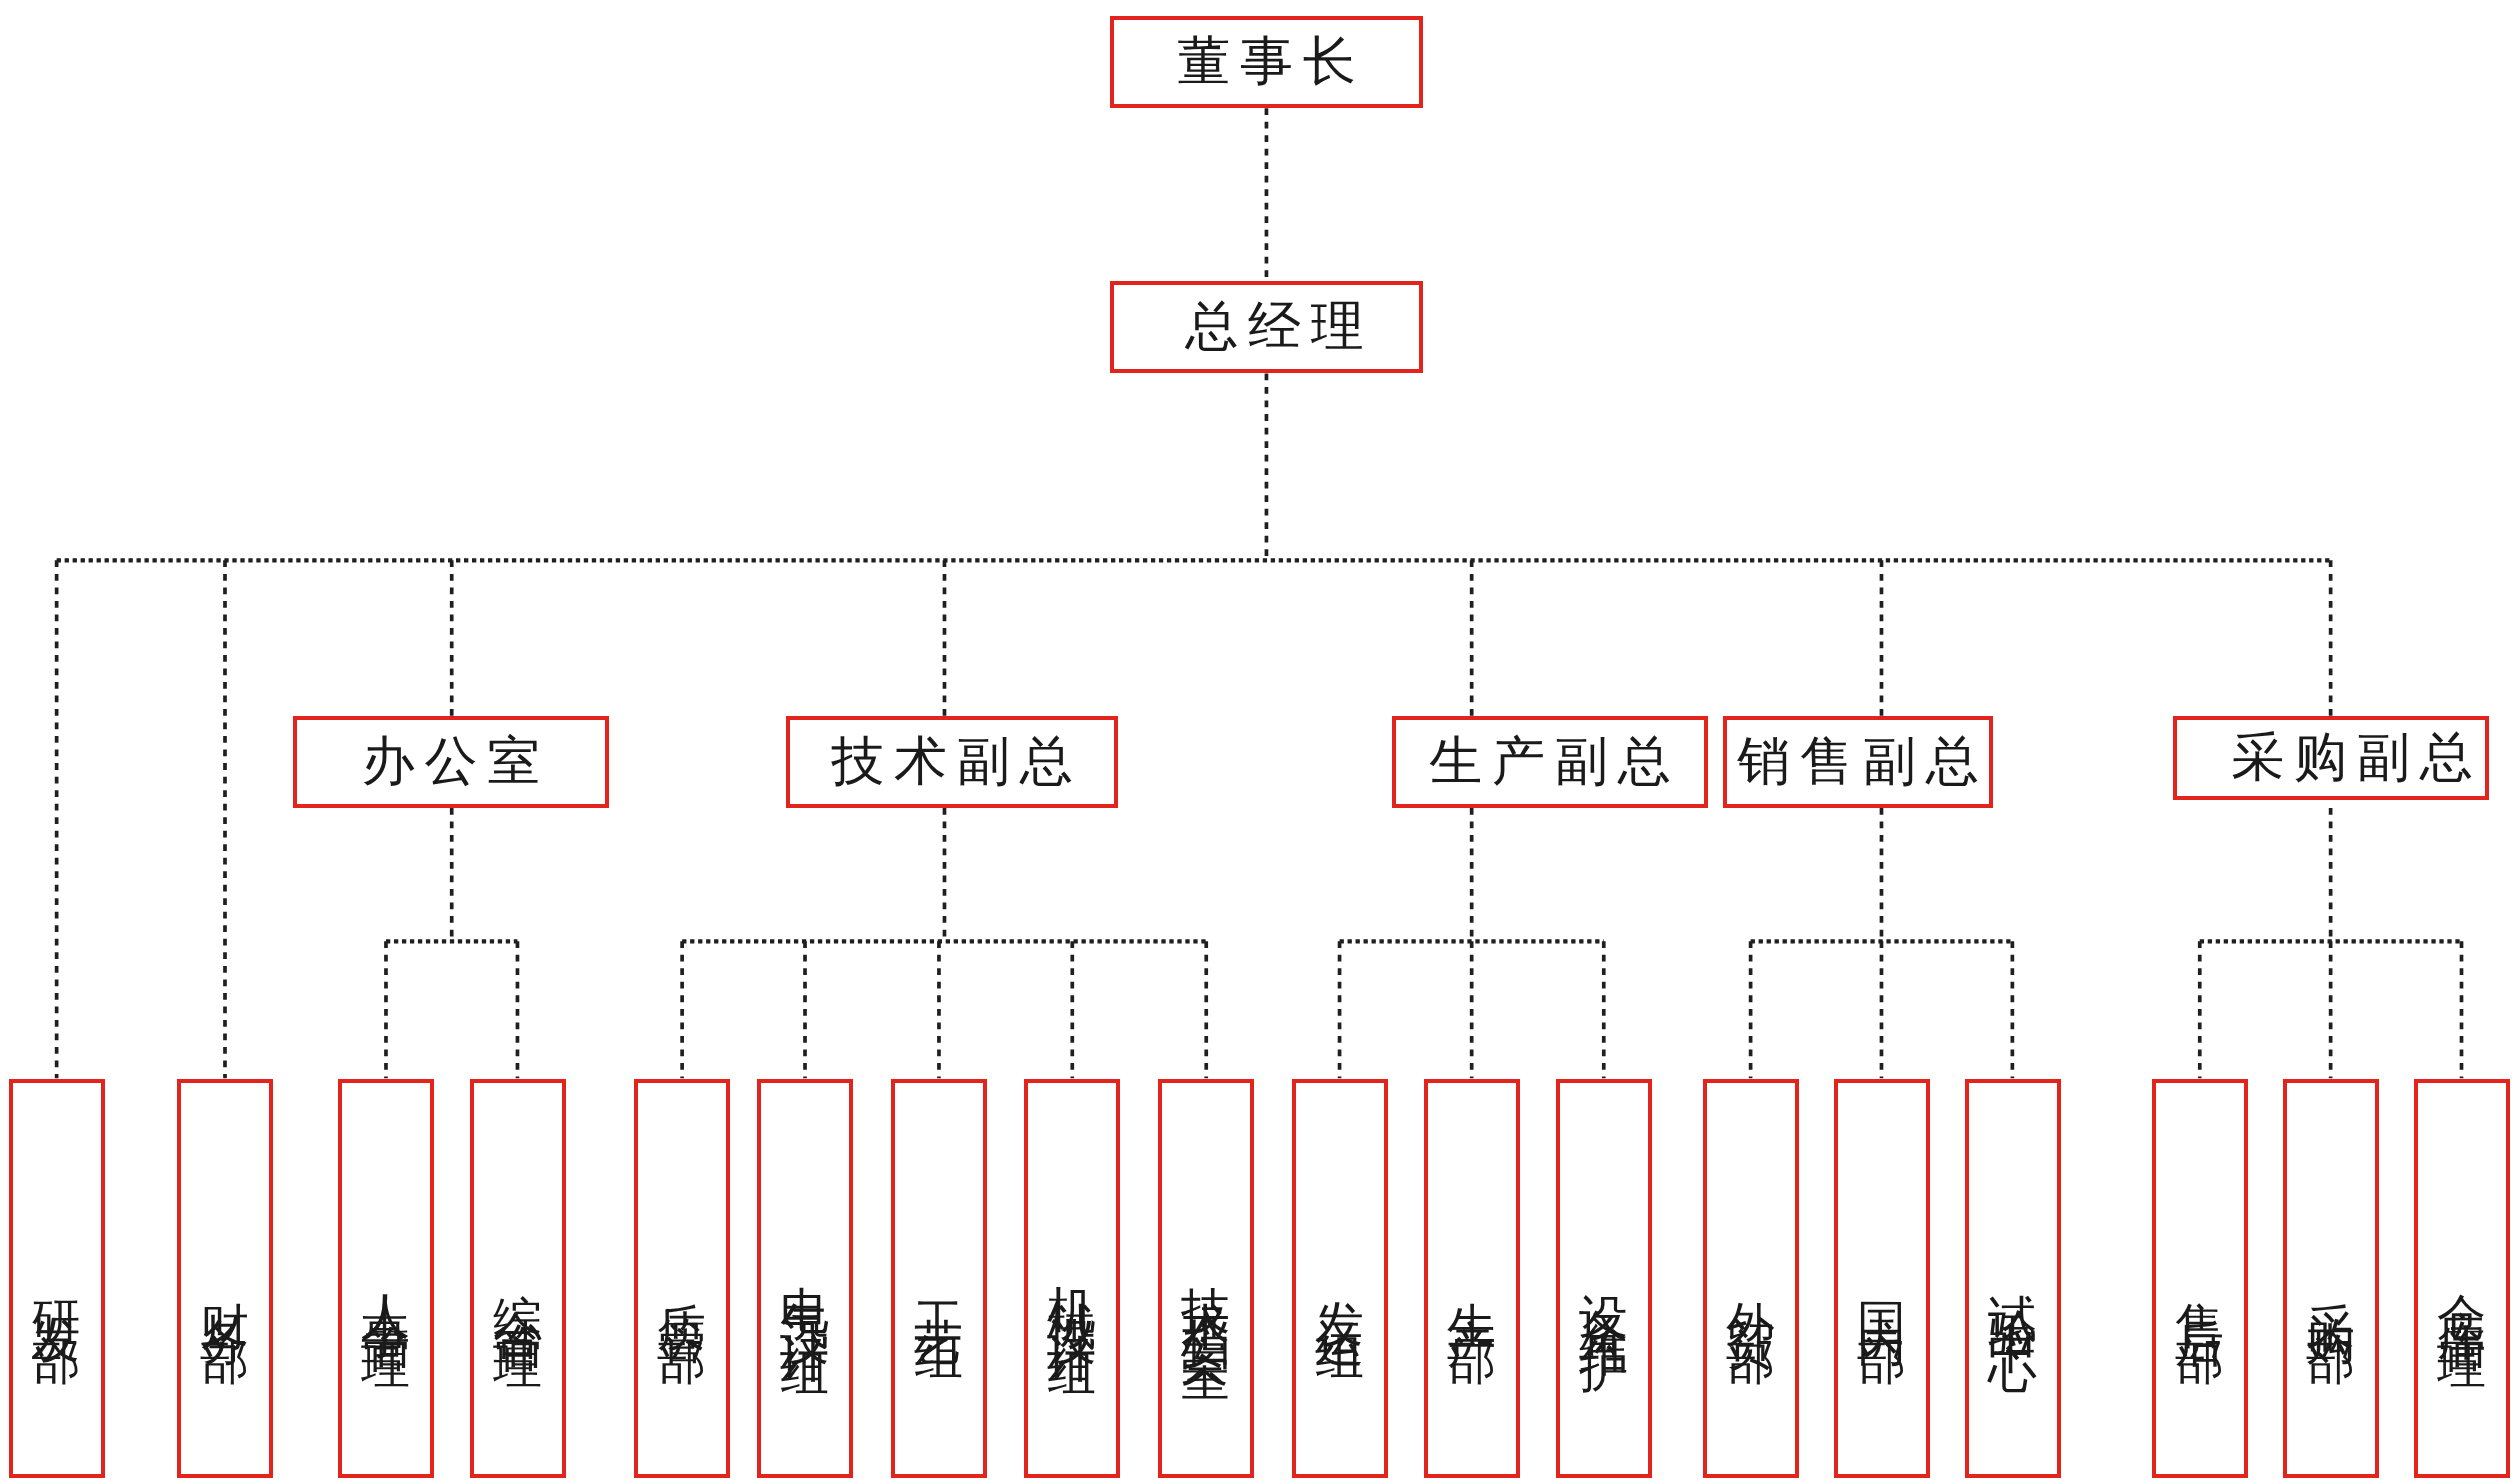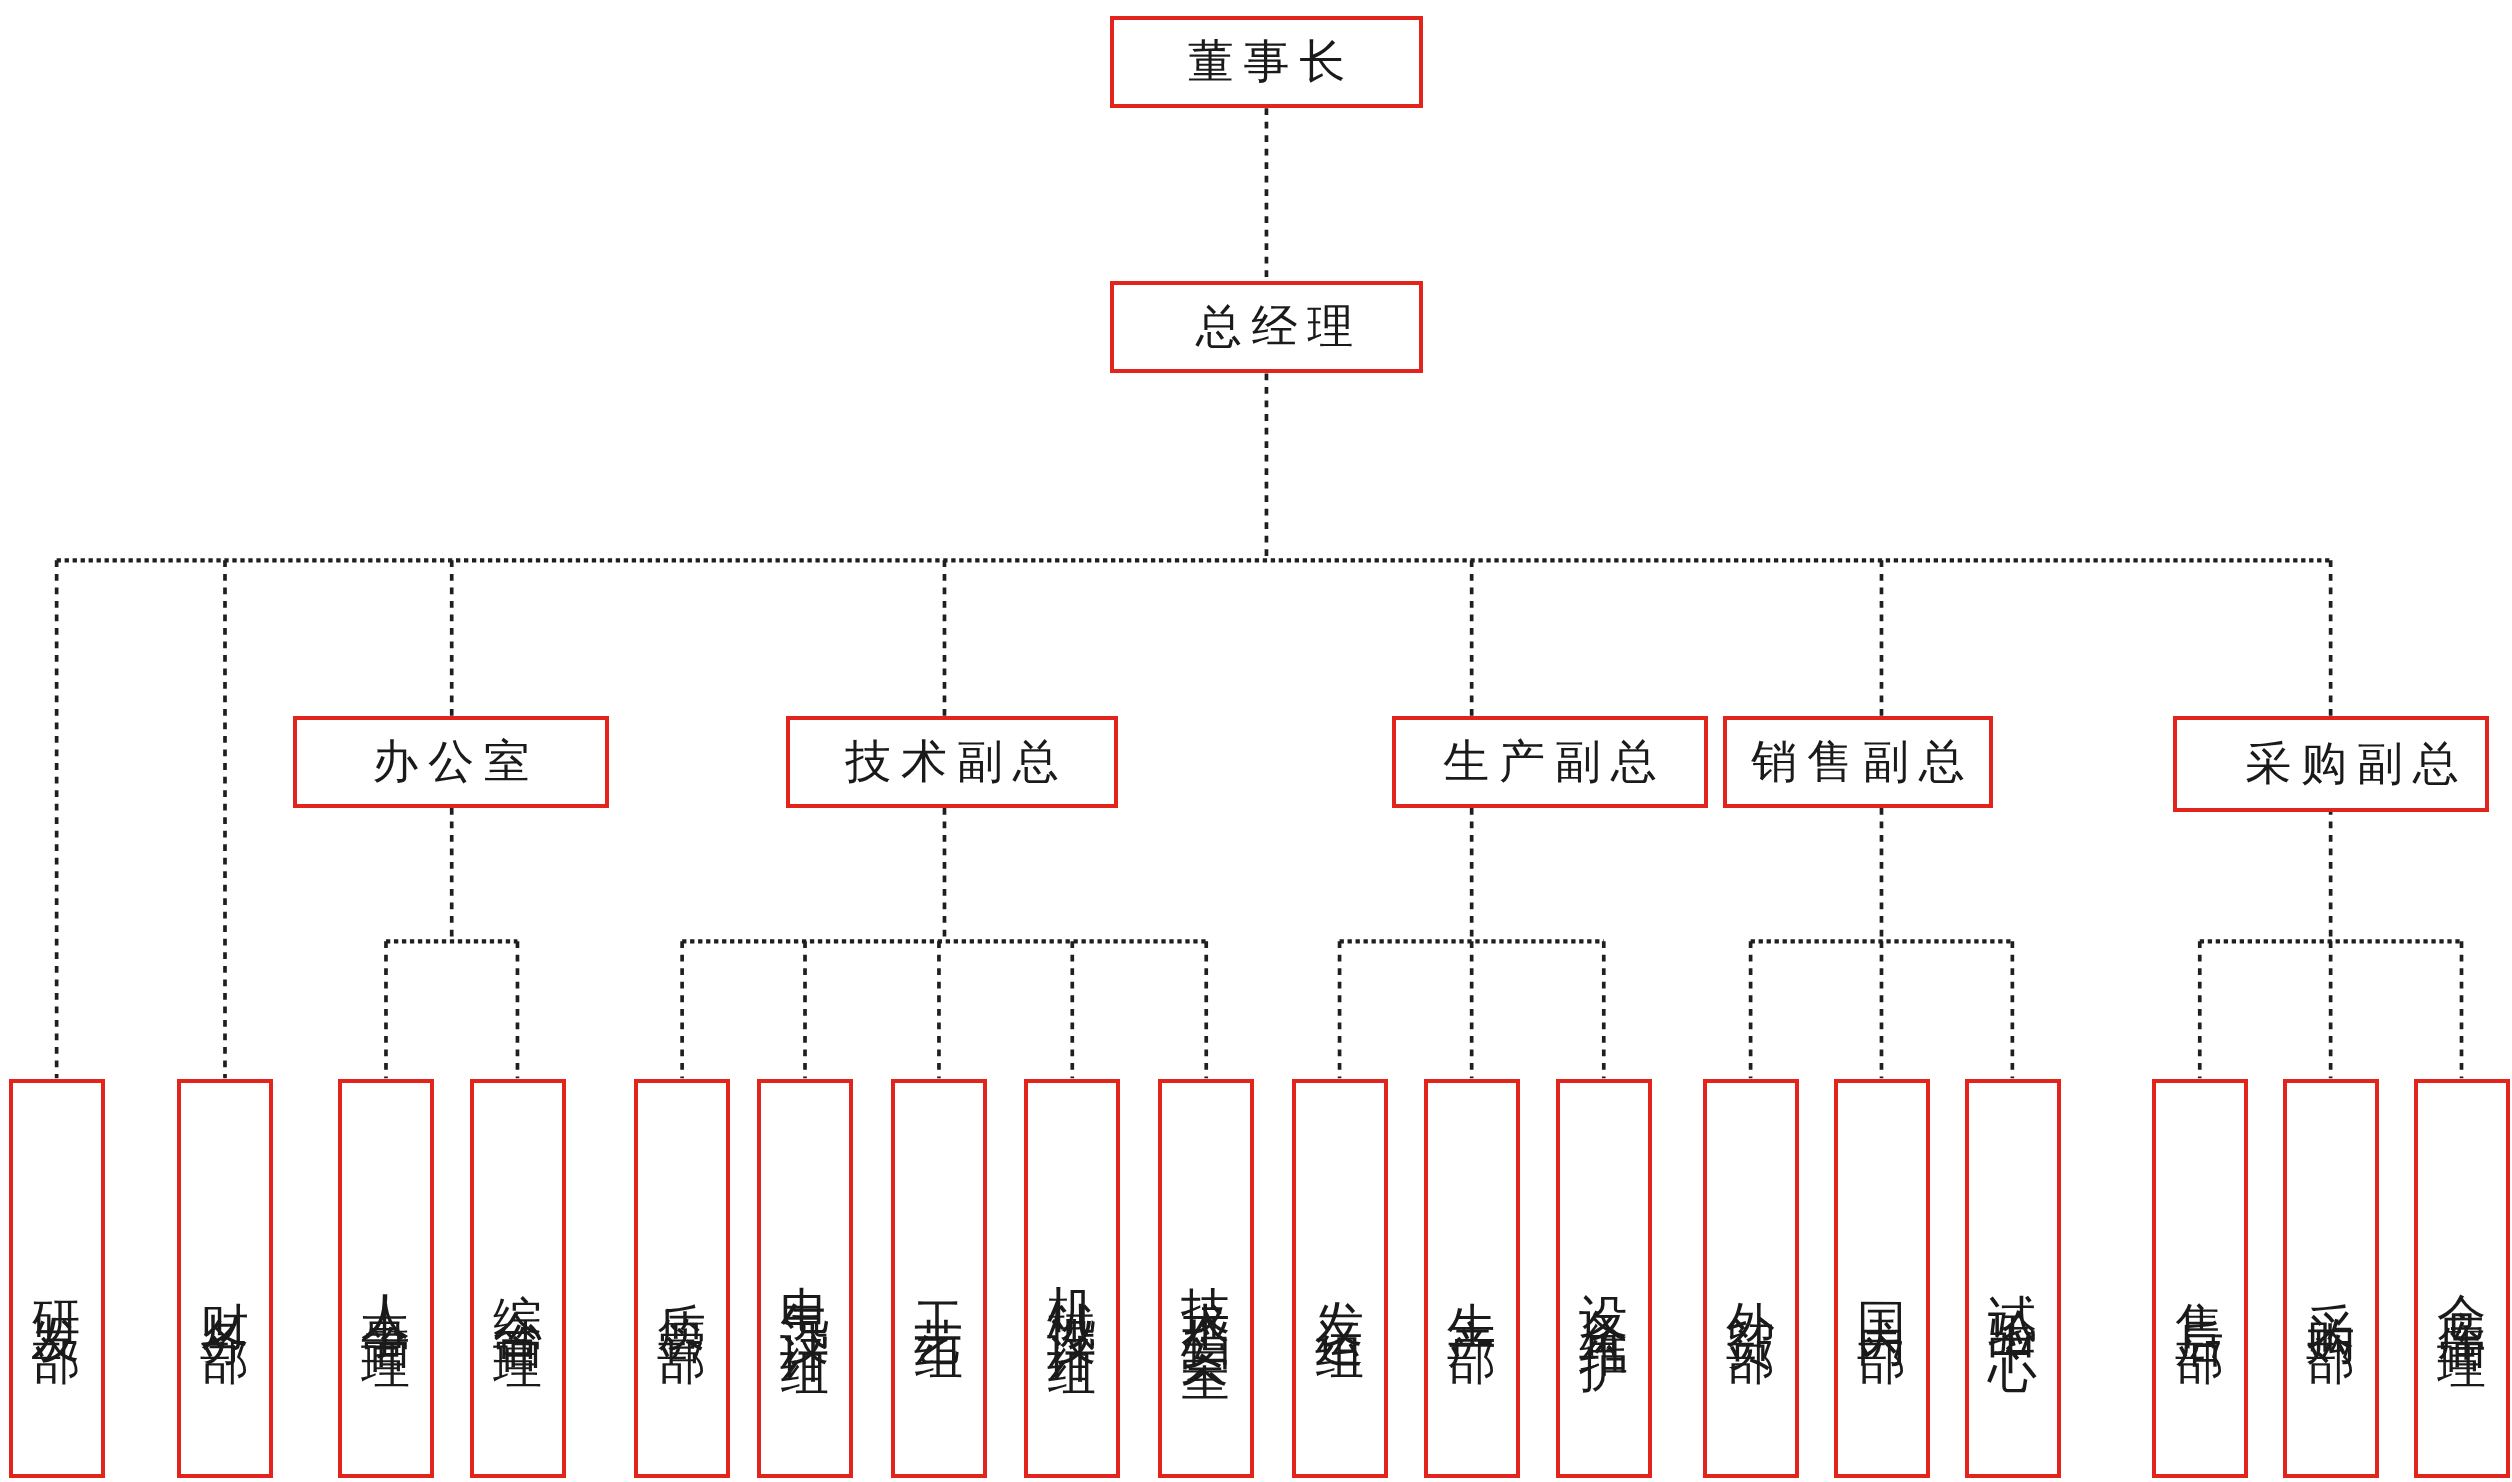--- a/index.html
+++ b/index.html
@@ -18,21 +18,21 @@
     position: absolute;
     background: #ffffff;
     border: 4.9px solid #e3241d;
     box-sizing: border-box;
     display: flex;
     align-items: center;
     justify-content: center;
     z-index: 2;
   }
   .h-label {
-    font-size: 46px;
+    font-size: 53px;
     letter-spacing: 9.8px;
     white-space: nowrap;
     transform: translateX(4.9px); 
   }
   .v-label {
     writing-mode: vertical-rl;
     text-orientation: upright;
     font-size: 49px;
     letter-spacing: 16px;
     line-height: 1;
@@ -144,21 +144,21 @@
       </div>
       <div class="node" style="left: 1703px; top: 1079px; width: 96px; height: 399px;">
         <span class="v-label">外贸部</span>
       </div>
       <div class="node" style="left: 1834px; top: 1079px; width: 96px; height: 399px;">
         <span class="v-label">国内部</span>
       </div>
       <div class="node" style="left: 1965px; top: 1079px; width: 96px; height: 399px;">
         <span class="v-label">试验中心</span>
       </div>
-      <div class="node" style="left: 2173px; top: 716px; width: 316px; height: 96px; padding-left: 42px;">
+      <div class="node" style="left: 2173px; top: 716px; width: 316px; height: 84px; padding-left: 42px;">
         <span class="h-label">采购副总</span>
       </div>
       <div class="node" style="left: 2152px; top: 1079px; width: 96px; height: 399px;">
         <span class="v-label">售后部</span>
       </div>
       <div class="node" style="left: 2283px; top: 1079px; width: 96px; height: 399px;">
         <span class="v-label">采购部</span>
       </div>
       <div class="node" style="left: 2414px; top: 1079px; width: 96px; height: 399px;">
         <span class="v-label">仓库管理</span>

